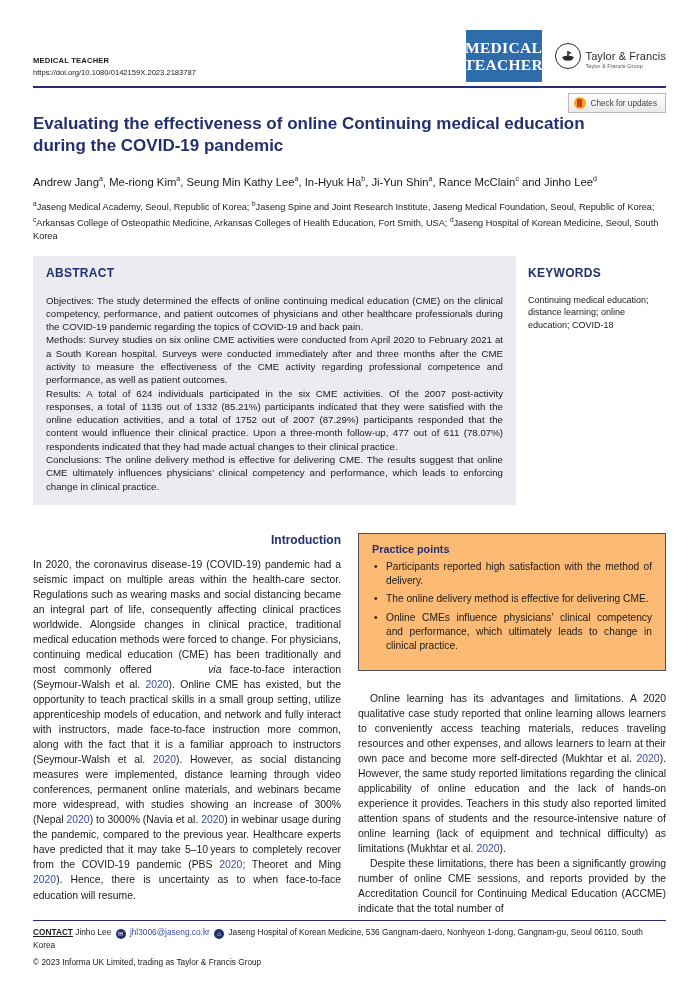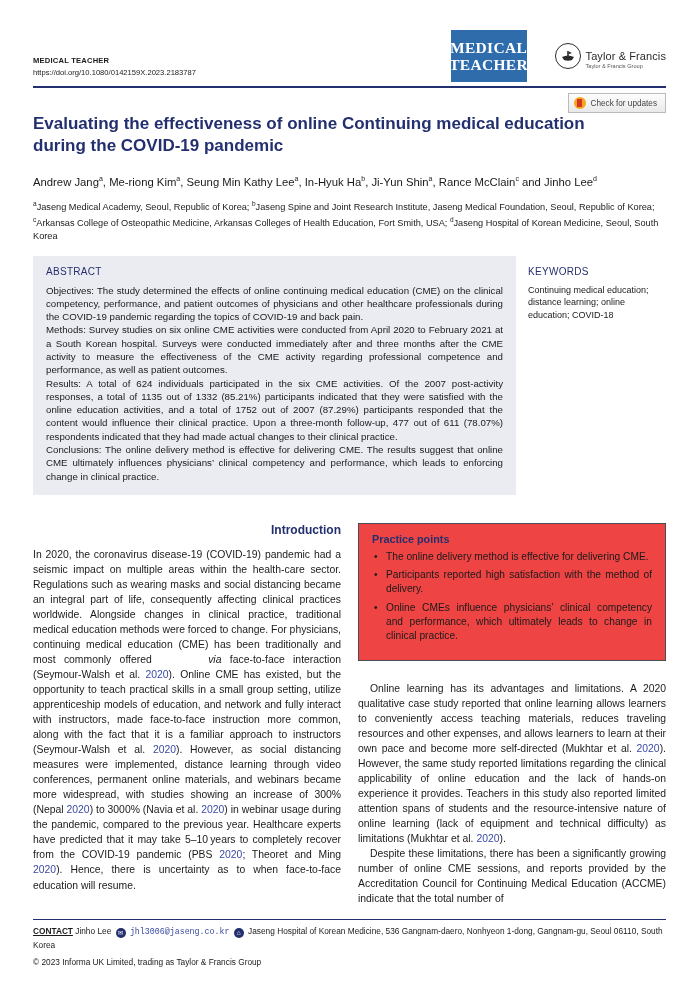--- a/index.html
+++ b/index.html
@@ -6,21 +6,21 @@
   body { background:#9a9a9a; font-family:"Liberation Sans", sans-serif; }
   .page {
     position:relative; width:699px; height:989px; margin:0 auto;
     background:#ffffff; color:#1a1a1a; padding:30px 33px 20px 33px; overflow:hidden;
   }
   
   .hdr { display:flex; justify-content:space-between; align-items:flex-end; }
   .hdr-left { font-size:7.6px; line-height:1.55; padding-bottom:3px; }
   .hdr-left .jname { font-weight:bold; letter-spacing:.2px; }
   .hdr-left .doi { color:#1a1a1a; text-decoration:none; }
-  .hdr-right { display:flex; align-items:center; gap:28px; }
+  .hdr-right { display:flex; align-items:center; gap:13px; }
   .mt-logo {
     background:#2e6cac; color:#fff; width:76px; height:52px;
     display:flex; flex-direction:column; justify-content:center; align-items:center;
     font-family:"Liberation Serif", serif; font-weight:bold; font-size:15.5px;
     line-height:1.12; letter-spacing:.3px; text-align:center;
   }
   .tf-logo { display:flex; align-items:flex-end; gap:5px; }
   .tf-circle { width:26px; height:26px; border:1.6px solid #2b2b2b; border-radius:50%;
     display:flex; align-items:center; justify-content:center; }
   .tf-text .t1 { font-size:11px; color:#2b2b2b; letter-spacing:.1px; }
@@ -36,49 +36,49 @@
   .cm-icon::after { content:""; position:absolute; left:3.5px; top:1.5px; width:5px; height:8px; background:#d6351f; }
   
   .title { color:#232f6e; font-size:17px; font-weight:bold; line-height:1.32; margin-top:0; width:600px; }
   .authors { font-size:11.3px; line-height:1.4; margin-top:16px; width:600px; }
   .authors sup { font-size:7px; }
   .affils { font-size:9.2px; line-height:1.45; margin-top:9px; color:#1a1a1a; }
   .affils sup { font-size:6.5px; }
   
   .abs-row { display:flex; margin-top:12px; gap:12px; }
   .abs-box { background:#ebecf2; width:483px; padding:10px 13px 12px 13px; }
-  .mini-head { color:#232f6e; font-weight:normal; font-size:10px; letter-spacing:.3px; margin-bottom:7px; }
+  .mini-head { color:#232f6e; font-weight:bold; font-size:12px; letter-spacing:.3px; margin-bottom:14px; }
   .abs-text { font-size:9.7px; line-height:1.37; text-align:justify; }
   .abs-text .b { font-weight:normal; }
   .kw-box { width:128px; padding-top:10px; }
   .kw-text { font-size:9px; line-height:1.4; }
   
   .cols { display:flex; gap:17px; margin-top:28px; }
   .col { width:309px; }
   .sec-head { color:#232f6e; font-weight:bold; font-size:12px; margin-bottom:10px;text-align:right; }
   .para { font-size:10.4px; line-height:1.445; text-align:justify; }
   .para + .para { margin-top:0; }
   .para.indent { text-indent:12px; }
   .cite { color:#3b4aa2; }
   .it { font-style:italic;margin-left:48px; }
   .practice {
-    background:#ef4444; border:1.6px solid #4d4d59; padding:9px 13px 12px 13px; margin-bottom:20px;
+    background:#fdba74; border:1.6px solid #4d4d59; padding:9px 13px 12px 13px; margin-bottom:20px;
   }
   .practice .p-head { color:#232f6e; font-weight:bold; font-size:10.8px; margin-bottom:5px; }
   .practice ul { list-style:none; }
   .practice li { font-size:10.2px; line-height:1.4; margin-bottom:4px; padding-left:14px; position:relative; text-align:justify; }
   .practice li::before { content:"\2022"; position:absolute; left:2px; }
   
   .footer { position:absolute; left:33px; right:33px; bottom:22px; }
   .foot-rule { border:none; border-top:1.8px solid #232f6e; margin-bottom:5px; }
   .contact { font-size:8.3px; line-height:1.5; }
   .contact .b { font-weight:bold;text-decoration:underline; }
   .ic { display:inline-flex; width:10px; height:10px; border-radius:50%; background:#232f6e; color:#fff;
     font-size:6.5px; align-items:center; justify-content:center; vertical-align:-1px; margin:0 2px; }
-  .email-link { color:#3b4aa2; text-decoration:none;font-family:Liberation Mono, monospace; }
+  .email-link { color:#3b4aa2; text-decoration:none; }
   .copyright { font-size:8.3px; margin-top:6px; }
 </style>
 </head>
 <body>
 
 <div class="page">
 
   <div class="hdr">
     <div class="hdr-left">
       <div class="jname">MEDICAL TEACHER</div>
@@ -134,22 +134,22 @@
 
   <div class="cols">
     <div class="col">
       <h2 class="sec-head">Introduction</h2>
       <p class="para"><span>In 2020, the coronavirus disease-19 (COVID-19) pandemic had a seismic impact on multiple areas within the health-care sector. Regulations such as wearing masks and social distancing became an integral part of life, consequently affecting clinical practices worldwide. Alongside changes in clinical practice, traditional medical education methods were forced to change. For physicians, continuing medical education (CME) has been traditionally and most commonly offered </span><span class="it">via</span><span> face-to-face interaction (Seymour-Walsh et al. </span><span class="cite">2020</span><span>). Online CME has existed, but the opportunity to teach practical skills in a small group setting, utilize apprenticeship models of education, and network and fully interact with instructors, made face-to-face instruction more common, along with the fact that it is a familiar approach to instructors (Seymour-Walsh et al. </span><span class="cite">2020</span><span>). However, as social distancing measures were implemented, distance learning through video conferences, permanent online materials, and webinars became more widespread, with studies showing an increase of 300% (Nepal </span><span class="cite">2020</span><span>) to 3000% (Navia et al. </span><span class="cite">2020</span><span>) in webinar usage during the pandemic, compared to the previous year. Healthcare experts have predicted that it may take 5–10 years to completely recover from the COVID-19 pandemic (PBS </span><span class="cite">2020</span><span>; Theoret and Ming </span><span class="cite">2020</span><span>). Hence, there is uncertainty as to when face-to-face education will resume.</span></p>
     </div>
     <div class="col">
       <div class="practice">
         <div class="p-head">Practice points</div>
         <ul>
+            <li>Participants reported high satisfaction with the method of delivery.</li>
             <li>The online delivery method is effective for delivering CME.</li>
-            <li>Participants reported high satisfaction with the method of delivery.</li>
             <li>Online CMEs influence physicians’ clinical competency and performance, which ultimately leads to change in clinical practice.</li>
           </ul>
       </div>
       <p class="para indent"><span>Online learning has its advantages and limitations. A 2020 qualitative case study reported that online learning allows learners to conveniently access teaching materials, reduces traveling resources and other expenses, and allows learners to learn at their own pace and become more self-directed (Mukhtar et al. </span><span class="cite">2020</span><span>). However, the same study reported limitations regarding the clinical applicability of online education and the lack of hands-on experience it provides. Teachers in this study also reported limited attention spans of students and the resource-intensive nature of online learning (lack of equipment and technical difficulty) as limitations (Mukhtar et al. </span><span class="cite">2020</span><span>).</span></p>
       <p class="para indent"><span>Despite these limitations, there has been a significantly growing number of online CME sessions, and reports provided by the Accreditation Council for Continuing Medical Education (ACCME) indicate that the total number of</span></p>
     </div>
   </div>
 
   <div class="footer">
     <hr class="foot-rule">

